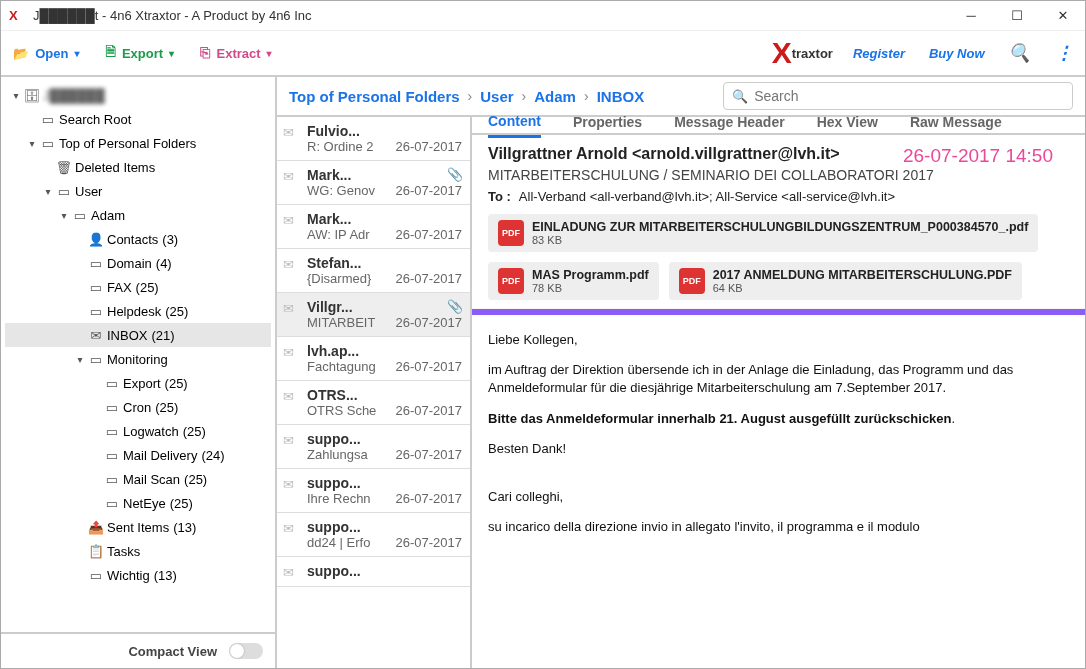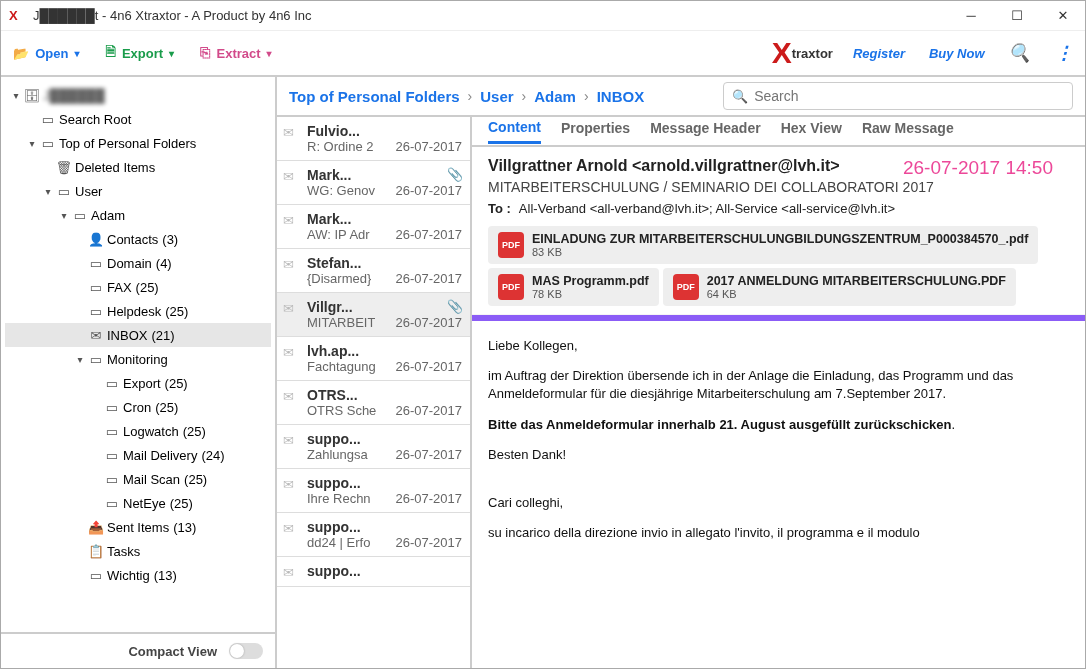--- a/index.html
+++ b/index.html
@@ -41,30 +41,30 @@
 .msglist { width:195px; border-right:2px solid #ccc; overflow-y:auto; }
 .msg { border-bottom:1px solid #ddd; padding:6px 8px 6px 6px; display:flex; gap:6px; cursor:pointer; position:relative; }
 .msg .env { width:18px; color:#bbb; margin-top:2px; }
 .msg .body { flex:1; min-width:0; }
 .msg .from { font-weight:600; color:#333; font-size:14px; overflow:hidden; text-overflow:ellipsis; white-space:nowrap; }
 .msg .row2 { display:flex; justify-content:space-between; color:#666; font-size:12px; }
 .msg .subj { overflow:hidden; text-overflow:ellipsis; white-space:nowrap; max-width:80px; }
 .msg .clip { position:absolute; top:6px; right:6px; color:#555; }
 .msg.sel { background:#eee; }
 .reader { flex:1; display:flex; flex-direction:column; min-height:0; }
-.tabs { height:30px; border-bottom:2px solid #ccc; display:flex; align-items:center; gap:20px; padding:0 16px; }
+.tabs { height:18px; border-bottom:2px solid #ccc; display:flex; align-items:center; gap:32px; padding:0 16px; }
 .tab { color:#666; font-weight:600; font-size:14px; cursor:pointer; padding-bottom:6px; }
 .tab.active { color:#1a73e8; border-bottom:3px solid #1a73e8; }
 .header { padding:10px 16px 8px; border-bottom:1px solid #f5f5f5; position:relative; }
 .header .fromline { font-weight:700; font-size:16px; color:#222; }
 .header .datestr { position:absolute; right:32px; top:10px; font-size:19px; color:#ec4899; }
 .header .subject { margin-top:4px; color:#444; font-size:14px; }
 .header .toline { margin-top:6px; font-size:13px; color:#222; }
 .header .toline b { font-weight:600; margin-right:8px; }
-.attachments { display:flex; flex-wrap:wrap; gap:4px; margin-top:10px; }
+.attachments { display:flex; flex-wrap:wrap; gap:10px; margin-top:10px; }
 .attach { background:#eee; border-radius:4px; display:flex; align-items:center; gap:8px; padding:6px 10px; }
 .attach .pdf { width:26px; height:26px; background:#d33; border-radius:4px; display:flex; align-items:center; justify-content:center; color:#fff; font-size:9px; font-weight:700; }
 .attach .af { display:flex; flex-direction:column; }
 .attach .af .name { font-weight:600; font-size:12.5px; color:#222; }
 .attach .af .size { font-size:11px; color:#555; }
 .bodyarea { flex:1; overflow:auto; padding:16px; font-size:14px; color:#111; border-top:6px solid #8b5cf6; position:relative; }
 .bodyarea p { margin-bottom:12px; line-height:1.4; }
 .bodyarea .bold { font-weight:700; }
 </style>
 </head>

